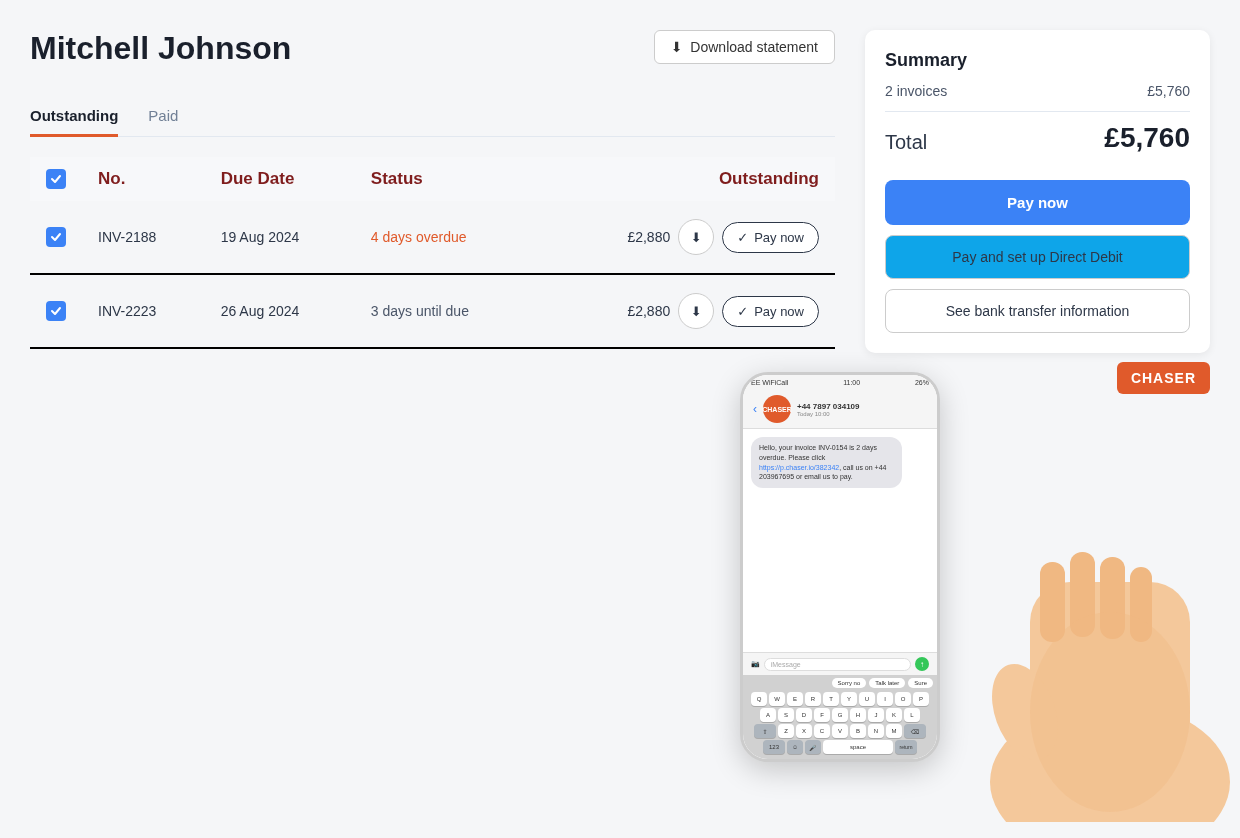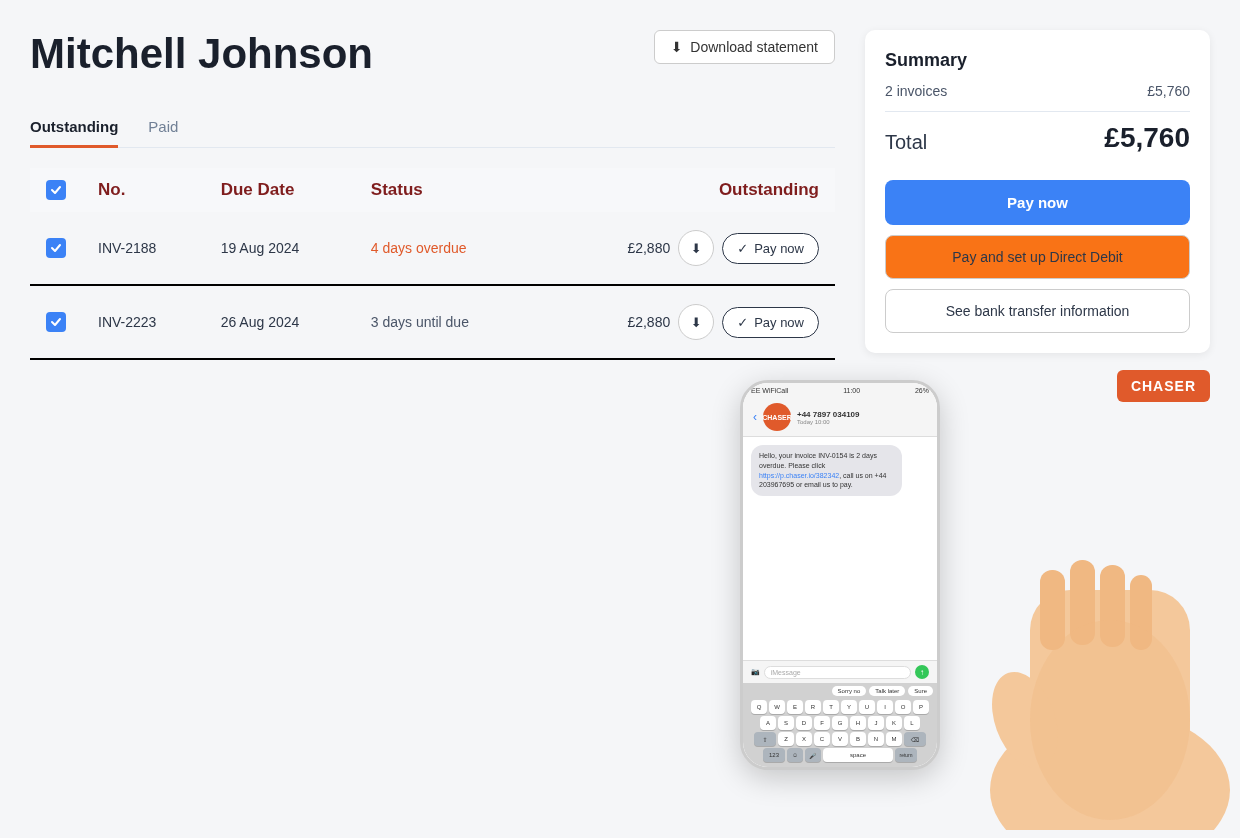--- a/index.html
+++ b/index.html
@@ -26,21 +26,21 @@
       max-width: 1240px;
     }
 
     
     .left-content {
       flex: 1;
       padding-right: 30px;
     }
 
     .page-title {
-      font-size: 42px;
+      font-size: 32px;
       font-weight: 700;
       color: #1a202c;
       margin-bottom: 20px;
     }
 
     
     .header-row {
       display: flex;
       justify-content: space-between;
       align-items: flex-start;
@@ -200,21 +200,21 @@
       border-radius: 8px;
       font-size: 15px;
       font-weight: 600;
       cursor: pointer;
       margin-top: 14px;
       margin-bottom: 10px;
     }
 
     .direct-debit-btn {
       width: 100%;
-      background: #f97316;
+      background: #0ea5e9;
       color: #2d3748;
       border: 1px solid #ccc;
       padding: 13px;
       border-radius: 8px;
       font-size: 14px;
       font-weight: 500;
       cursor: pointer;
       margin-bottom: 10px;
     }
 
@@ -496,21 +496,21 @@
           <span class="summary-total-label">Total</span>
           <span class="summary-total-amount">£5,760</span>
         </div>
         <button class="pay-now-btn">Pay now</button>
         <button class="direct-debit-btn">Pay and set up Direct Debit</button>
         <button class="bank-info-btn">See bank transfer information</button>
       </div>
     </div>
   </div>
 
-  <div style="position:absolute; right:0; bottom:8px; width:600px; height:470px; pointer-events:none; overflow:hidden;">
+  <div style="position:absolute; right:0; bottom:16px; width:600px; height:470px; pointer-events:none; overflow:hidden;">
 
     <div class="chaser-logo-badge" style="position:absolute; top:10px; right:30px; z-index:10;">CHASER</div>
 
     <div class="phone-device" style="left:100px; top:20px;">
       <div class="phone-screen">
 
         <div class="phone-status-bar">
           <span>EE WiFiCall</span>
           <span>11:00</span>
           <span>26%</span>

